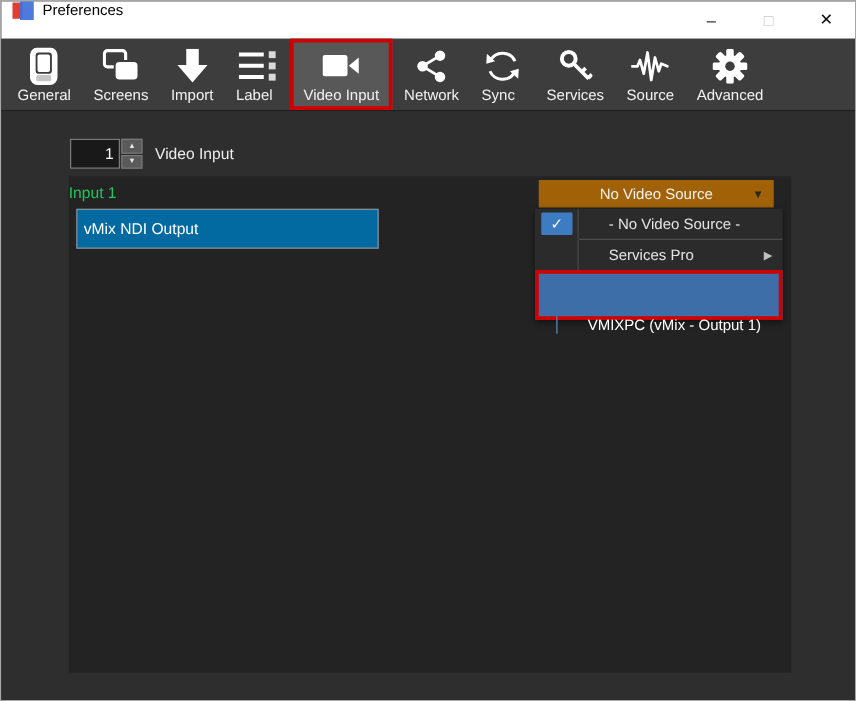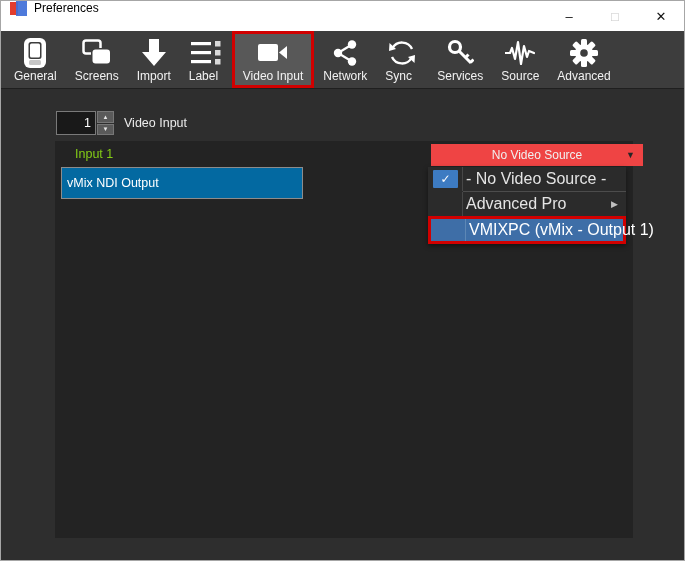--- a/index.html
+++ b/index.html
@@ -64,60 +64,61 @@
     flex: 1; background: #5a5a5a; border: 1px solid #777; color: #e8e8e8;
     font-size: 6px; display: flex; align-items: center; justify-content: center; cursor: default;
   }
   .spin-btn + .spin-btn { margin-top: 1px; }
   .stepper-label { margin-left: 10px; font-size: 12.5px; color: #ececec; }
 
   .panel {
     position: absolute; left: 54px; top: 52px; width: 578px; height: 397px;
     background: var(--panel_bg, #232323);
   }
-  .input-label { position: absolute; left: 20px; top: 6px; font-size: 12.5px; color: #84cc16; }
+  .input-label { position: absolute; left: 0; top: 6px; font-size: 12.5px; color: #22c55e; }
   .name-input {
     position: absolute; left: 6px; top: 26px; width: 242px; height: 21px;
     background: #0369a1; border: 1px solid #8c8c8c;
     color: #fff; font-size: 12.5px; line-height: 19px; padding: 15px 5px;
     font-family: "Liberation Sans", "DejaVu Sans", sans-serif;
   }
 
   
   .dropdown-button {
-    position: absolute; left: 376px; top: 3px; width: 212px; height: 22px;
-    background: #ef4444; display: flex; align-items: center; justify-content: center;
+    position: absolute; left: 376px; top: 3px; width: 188px; height: 22px;
+    background: #a16207; display: flex; align-items: center; justify-content: center;
     color: #f0f0f0; font-size: 12px; cursor: default;
   }
   .dropdown-button .chevron {
     position: absolute; right: 8px; top: 50%; transform: translateY(-50%);
     font-size: 9px; color: #262626;
   }
   .menu {
     position: absolute; left: 373px; top: 26px; width: 198px;
     background: #2b2b2b; box-shadow: 0 2px 5px rgba(0,0,0,.45);
   }
   .menu-row { position: relative; height: 24px; display: flex; align-items: center; }
   .menu-gutter { width: 34px; height: 100%; position: relative; flex: none; }
   .check-box {
     position: absolute; left: 5px; top: 3px; width: 25px; height: 18px;
     background: var(--check_blue, #3d7bc2); border-radius: 1px;
     color: #fff; font-size: 12px; display: flex; align-items: center; justify-content: center;
   }
   .menu-text {
     flex: 1; height: 100%; display: flex; align-items: center;
-    border-left: 1px solid #474747; padding-left: 3px;
-    color: #e4e4e4; font-size: 16px; white-space: nowrap;
+    border-left: 1px solid #474747; padding-left: 24px;
+    color: #e4e4e4; font-size: 12px; white-space: nowrap;
   }
   .menu-sep { height: 1px; background: #4c4c4c; margin-left: 35px; }
   .submenu-arrow { position: absolute; right: 8px; font-size: 9px; color: #c0c0c0; }
   .menu-row.highlighted {
     background: var(--highlight_blue, #3e6ea7);
     border: 3px solid var(--annotation_red, #d10000);
-    height: 28px;
+    height: 40px;
+    flex-direction: column;
   }
   .menu-row.highlighted .menu-text { border-left: 1px solid #5d87b5; color: #ffffff; }
 
   svg { display: block; }
 </style>
 </head>
 <body>
 
 <div class="window">
 
@@ -284,21 +285,21 @@
           <div class="menu-gutter">
             <div class="check-box">✓</div>
           </div>
           <div class="menu-text">- No Video Source -</div>
         </div>
 
         <div class="menu-sep"></div>
 
         <div class="menu-row">
           <div class="menu-gutter"></div>
-          <div class="menu-text">Advanced Pro</div>
+          <div class="menu-text">Services Pro</div>
           <span class="submenu-arrow">▶</span>
         </div>
 
         <div class="menu-row highlighted">
           <div class="menu-gutter"></div>
           <div class="menu-text">VMIXPC (vMix - Output 1)</div>
         </div>
 
       </div>
     </div>

